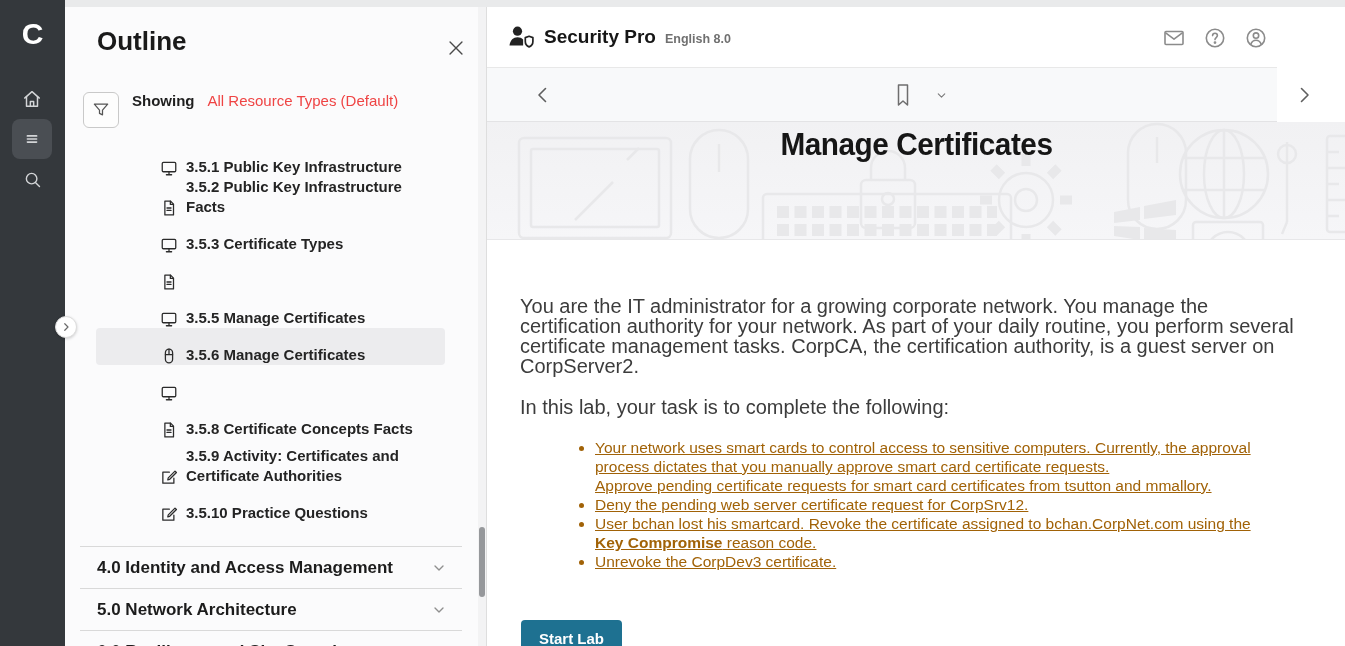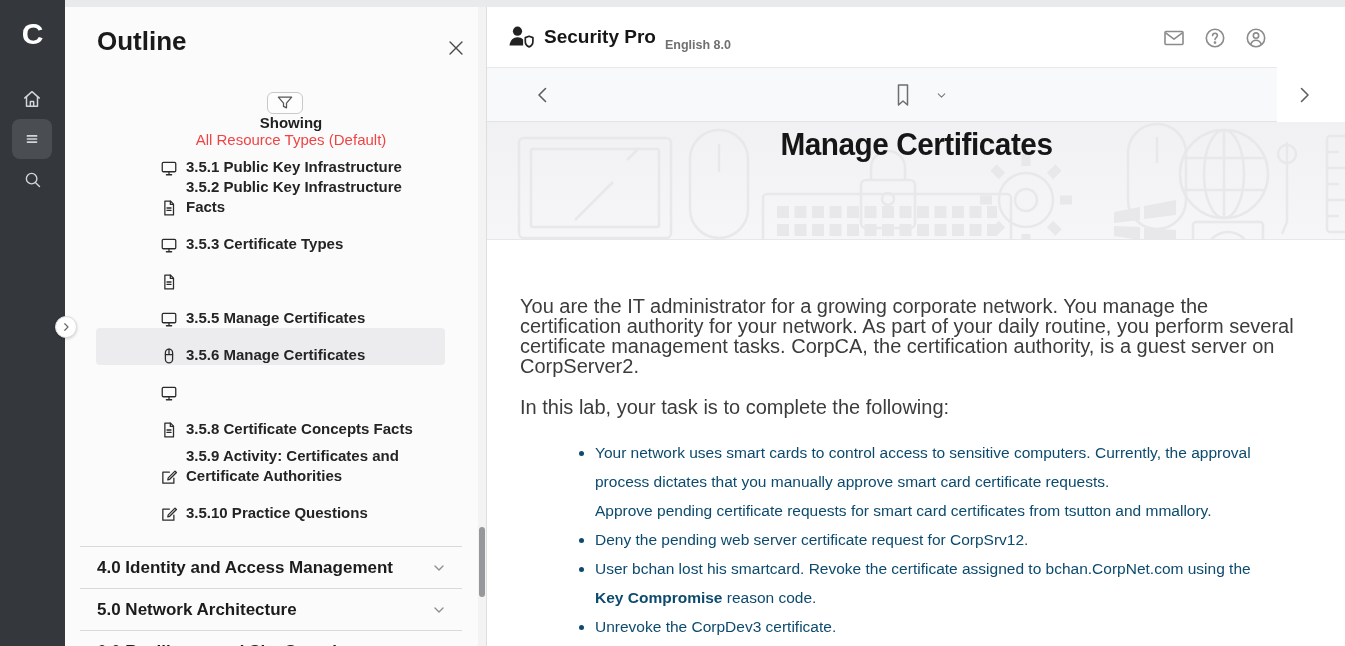--- a/index.html
+++ b/index.html
@@ -17,21 +17,21 @@
   .rail-btn.menu { top:119px; background:#4a4e53; }
   .rail-btn.search { top:159px; }
 
   
   .top-strip { position:absolute; left:65px; top:0; width:1280px; height:7px; background:#e9eaeb; z-index:4; }
 
   
   .outline { position:absolute; left:65px; top:7px; width:421px; height:639px; background:#fbfbfc; overflow:hidden; }
   .outline h1 { margin:20px 0 0 32px; font-size:26px; line-height:28px; font-weight:700; color:#1a1a1a; }
   .outline-close { position:absolute; top:30px; right:19px; width:22px; height:22px; color:#4a4a4a; cursor:pointer; }
-  .filter-row { display:flex; align-items:center; margin:37px 0 0 18px; height:36px;flex-direction:column; }
+  .filter-row { display:flex; align-items:flex-start; margin:37px 0 0 18px; height:36px; }
   .filter-btn { width:36px; height:36px; border:1px solid #c9c9c9; border-radius:6px; background:#fdfdfd; display:flex;
                 align-items:center; justify-content:center; color:#555; cursor:pointer; }
   .filter-label { margin-left:13px; font-size:15px; font-weight:700; color:#1f1f1f; }
   .filter-value { margin-left:13px; font-size:15px; color:#ef4444; }
   .o-list { margin-top:12px; }
   .o-item { display:flex; align-items:flex-end; min-height:37px; margin:0 41px 0 31px; padding-left:64px; border-radius:4px;
             cursor:pointer; }
   .o-item.selected { background:#ececee; }
   .o-item.tall { min-height:47px; }
   .o-icon { width:18px; height:18px; flex:0 0 18px; color:#2b2b2b; margin-right:8px; }
@@ -48,41 +48,41 @@
   .expand-btn { position:absolute; left:55px; top:316px; width:22px; height:22px; border-radius:50%; background:#fff;
                 border:1px solid #ddd; box-shadow:0 1px 3px rgba(0,0,0,.18); display:flex; align-items:center; justify-content:center;
                 color:#6a6a6a; z-index:6; cursor:pointer; }
 
   
   .content { position:absolute; left:486px; top:0; width:791px; height:646px; background:#fff; border-left:1px solid #dedede; }
   .c-header { position:absolute; left:0; top:7px; width:100%; height:61px; background:#fff; border-bottom:1px solid #e8e8e8;
               display:flex; align-items:center; padding-left:19px; }
   .brand-icon { width:30px; height:26px; margin-right:8px; }
   .brand-title { font-size:19px; font-weight:700; color:#161616; }
-  .brand-edition { margin-left:9px; font-size:12.5px; font-weight:700; color:#707070; position:relative; top:8px; }
+  .brand-edition { margin-left:9px; font-size:12.5px; font-weight:700; color:#707070; position:relative; top:2px; }
   .c-header-icons { position:absolute; right:9px; top:0; height:61px; display:flex; align-items:center; gap:17px; }
   .hdr-ic { width:24px; height:24px; color:#8b8b8b; cursor:pointer; }
 
   .navbar { position:absolute; left:0; top:68px; width:100%; height:54px; background:#f8f9fa; border-bottom:1px solid #e3e3e5; }
   .nav-ic { position:absolute; color:#5f5f5f; cursor:pointer; }
   .nav-back { left:44px; top:15px; width:24px; height:24px; }
   .nav-fwd  { left:805px; top:15px; width:24px; height:24px; }
   .nav-bm   { left:404px; top:14px; width:24px; height:26px; color:#6e6e6e; }
   .nav-bm-chev { left:448px; top:21px; width:13px; height:13px; color:#7a7a7a; }
 
   .banner { position:absolute; left:0; top:122px; width:859px; height:118px; overflow:hidden;
             background:linear-gradient(180deg,#f1f1f3 0%,#f6f6f8 100%); border-bottom:1px solid #e7e7e9; }
   .banner-art { position:absolute; left:0; top:0; color:#e8e8ea; }
   .banner h2 { position:relative; z-index:2; text-align:center; margin-top:5px; font-size:31px; font-weight:700;
                color:#161616; letter-spacing:-.5px; transform:scaleX(.96); }
 
   .c-body { position:absolute; left:0; top:240px; width:859px; padding:56px 44px 0 33px; }
   .c-body p { font-size:20px; line-height:20px; color:#3c3c3c; }
   .c-body p + p { margin-top:21px; }
-  .c-body ul { margin-top:21px; padding-left:75px; padding-right:21px; font-size:15.5px; line-height:29px; color:#0c4a6e; }
+  .c-body ul { margin-top:21px; padding-left:75px; padding-right:21px; font-size:15.5px; line-height:19px; color:#a16207;text-decoration:underline; }
   .c-body li { margin:0; }
   .start-btn { display:inline-block; margin-top:49px; margin-left:1px; padding:10px 18px 11px; background:#1e7191; color:#fff;
                font-size:15px; font-weight:700; border:none; border-radius:4px; font-family:"Liberation Sans",sans-serif; cursor:pointer; }
 </style>
 </head>
 <body>
 
 <div class="rail">
   <div class="rail-logo">C</div>
   <div class="rail-btn home">

